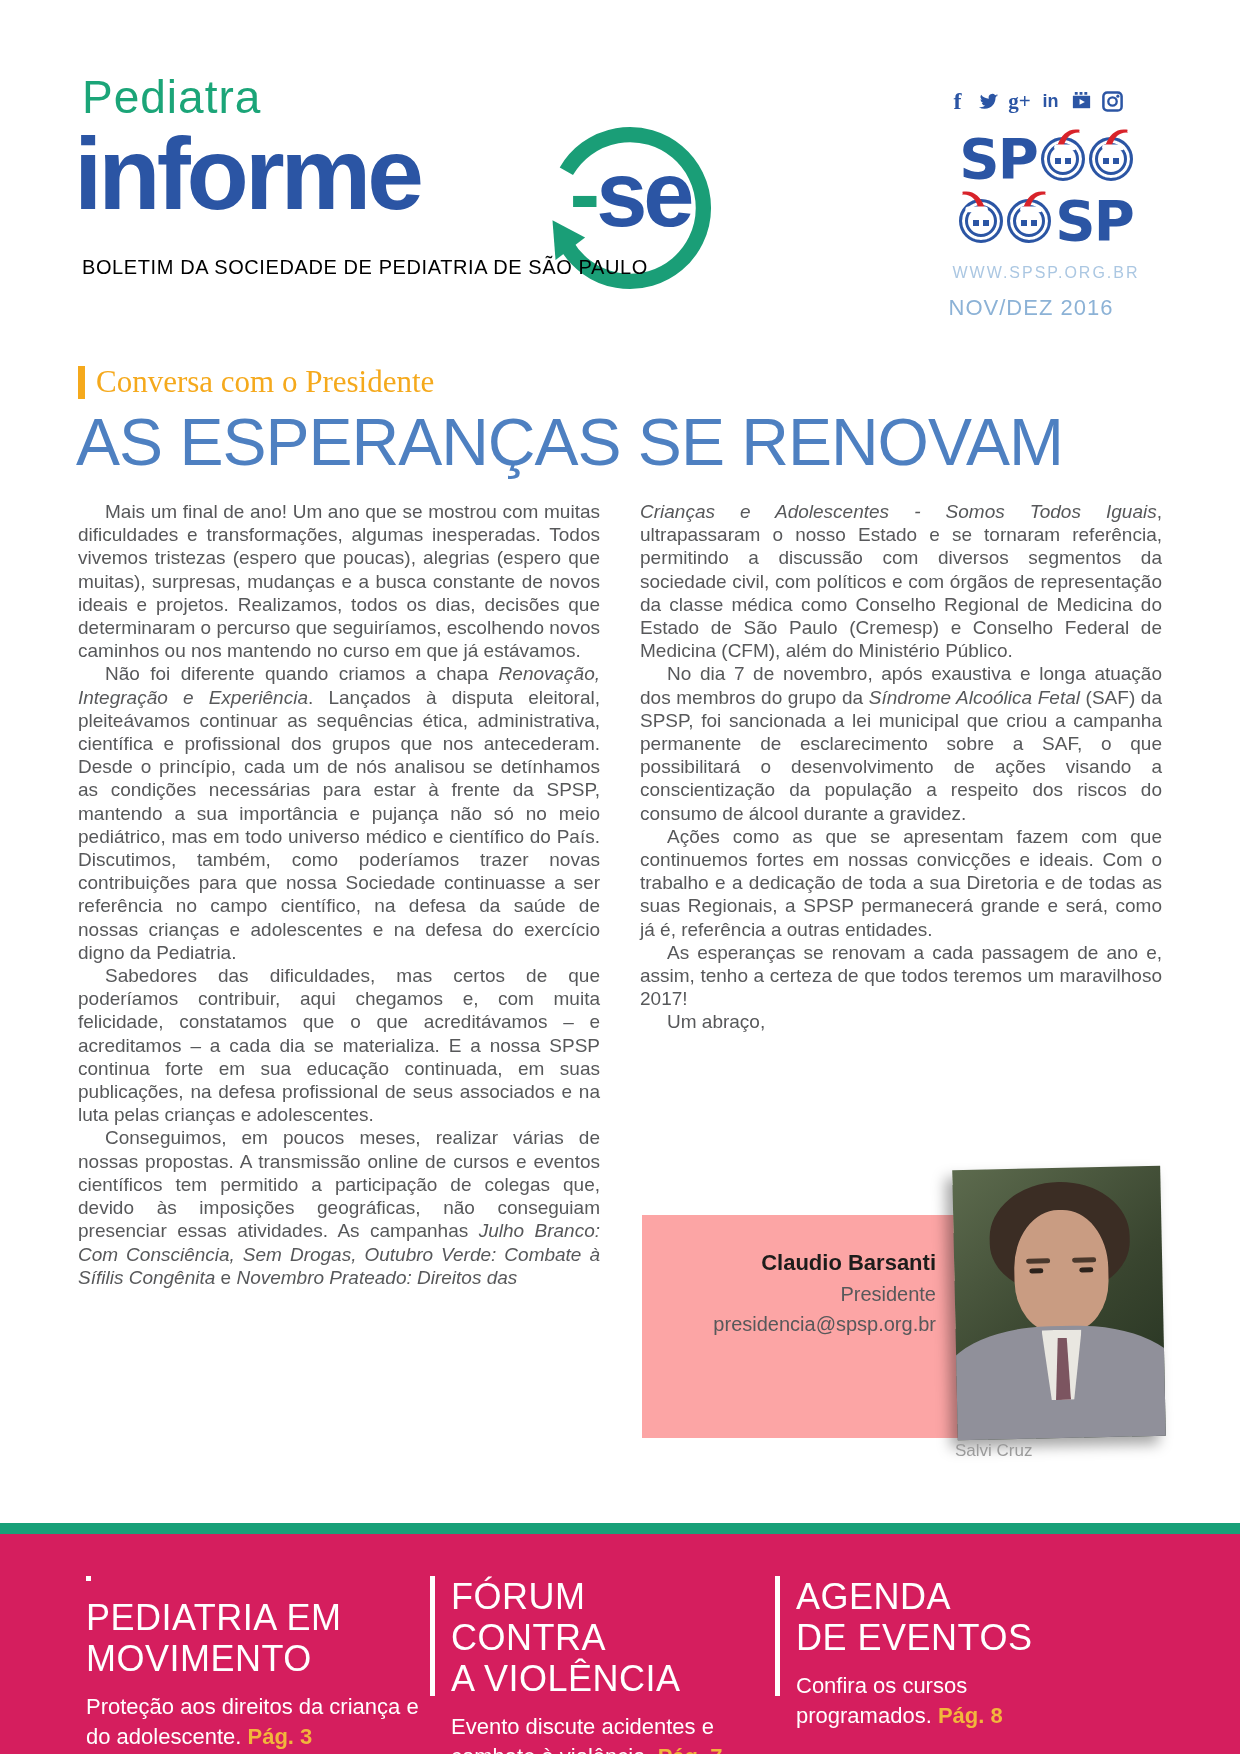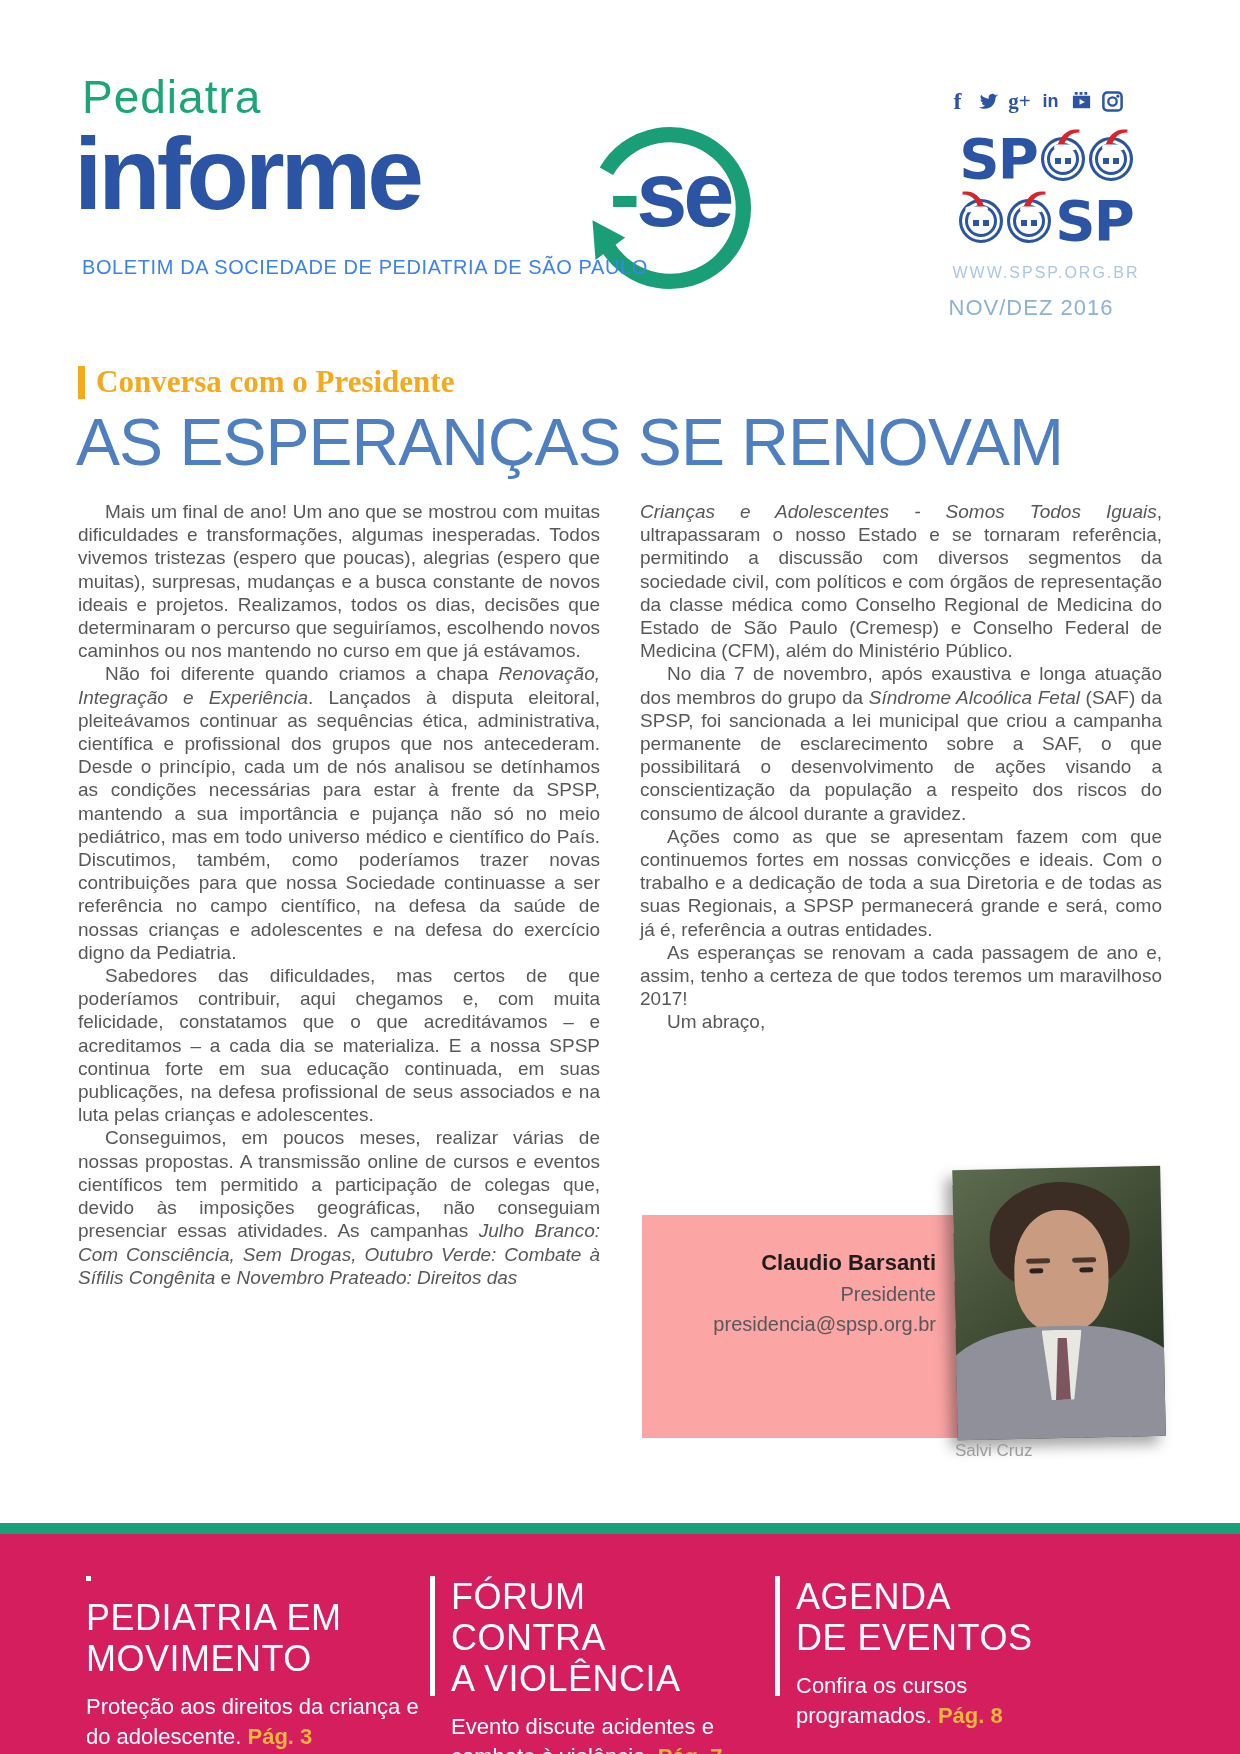--- a/index.html
+++ b/index.html
@@ -2,45 +2,45 @@
 <html><head>
 <meta charset="utf-8">
 <style>
   * { margin:0; padding:0; box-sizing:border-box; }
   body { background:#888; font-family:"Liberation Sans", sans-serif; }
   .page { position:relative; width:1240px; height:1754px; background:#ffffff; margin:0 auto; overflow:hidden; }
 
   
   .kicker-pediatra { position:absolute; left:82px; top:70px; font-size:46px; color:#1ba578; letter-spacing:1px; }
   .logo-word { position:absolute; left:74px; top:116px; font-size:102px; font-weight:bold; color:#2b55a4; letter-spacing:-4px; }
-  .se-wrap { position:absolute; left:568px; top:106px; width:204px; height:204px; }
+  .se-wrap { position:absolute; left:528px; top:106px; width:204px; height:204px; }
   .se-wrap svg { position:absolute; left:0; top:0; }
   .se-text { position:absolute; left:0; top:36px; width:204px; text-align:center; font-size:92px; font-weight:bold; letter-spacing:-4px; color:#2b55a4; }
   .se-text .dash { color:#1a9e77; }
-  .tagline { position:absolute; left:82px; top:256px; font-size:20px; color:#3b82f6; letter-spacing:0.6px; }
+  .tagline { position:absolute; left:82px; top:256px; font-size:20px; color:#000000; letter-spacing:0.6px; }
 
   .social-row { position:absolute; left:946px; top:90px; display:flex; gap:8px; align-items:center; }
   .social-icon { width:23px; height:23px; display:flex; align-items:center; justify-content:center; color:#2b55a4; font-weight:bold; font-size:19px; cursor:pointer; }
   .social-icon svg { width:23px; height:23px; fill:#2b55a4; }
 
   
   .spsp-logo { position:absolute; left:940px; top:128px; width:212px; height:132px; }
   .spsp-row { display:flex; align-items:center; justify-content:center; height:62px; gap:4px; }
   .spsp-letter { font-size:56px; font-weight:bold; color:#2b55a4; font-family:"DejaVu Sans", sans-serif; letter-spacing:-2px; line-height:56px; }
   .face { position:relative; width:44px; height:44px; border-radius:50%; border:3px solid #2b55a4; background:#fff; box-shadow: inset 0 0 0 3px #fff, inset 0 0 0 6px #2b55a4; }
   .face .eye { position:absolute; top:18px; width:6px; height:6px; background:#2b55a4; }
   .face .eye.l { left:11px; } .face .eye.r { right:11px; }
   .hat { position:absolute; top:-16px; right:-8px; width:40px; height:28px; }
   .website { position:absolute; left:938px; top:264px; width:216px; text-align:center; font-size:16px; color:#abc7e2; letter-spacing:2px; cursor:pointer; }
   .edition { position:absolute; left:896px; top:292px; width:270px; text-align:center; color:#8cb2d6; font-size:22px; line-height:31px; letter-spacing:1px; }
 
   
   .section-kicker { position:absolute; left:78px; top:364px; display:flex; align-items:center; gap:11px; }
   .kicker-bar { width:7px; height:33px; background:#f5a91c; }
-  .kicker-text { font-family:"Liberation Serif", serif; font-weight:bold; font-size:31px; color:#f5a91c; }
+  .kicker-text { font-family:"Liberation Serif", serif; font-weight:normal; font-size:31px; color:#f5a91c; }
   .main-title { position:absolute; left:76px; top:404px; font-size:66px; font-weight:300; color:#4e80c1; letter-spacing:-1px; }
 
   
   .col { position:absolute; top:500px; width:522px; font-size:19px; line-height:23.2px; color:#57585a; text-align:justify; }
   .col-left { left:78px; }
   .col-right { left:640px; }
   .col p { text-indent:27px; margin:0; }
   .col p.noindent { text-indent:0; }
   .col em { font-style:italic; }
 

